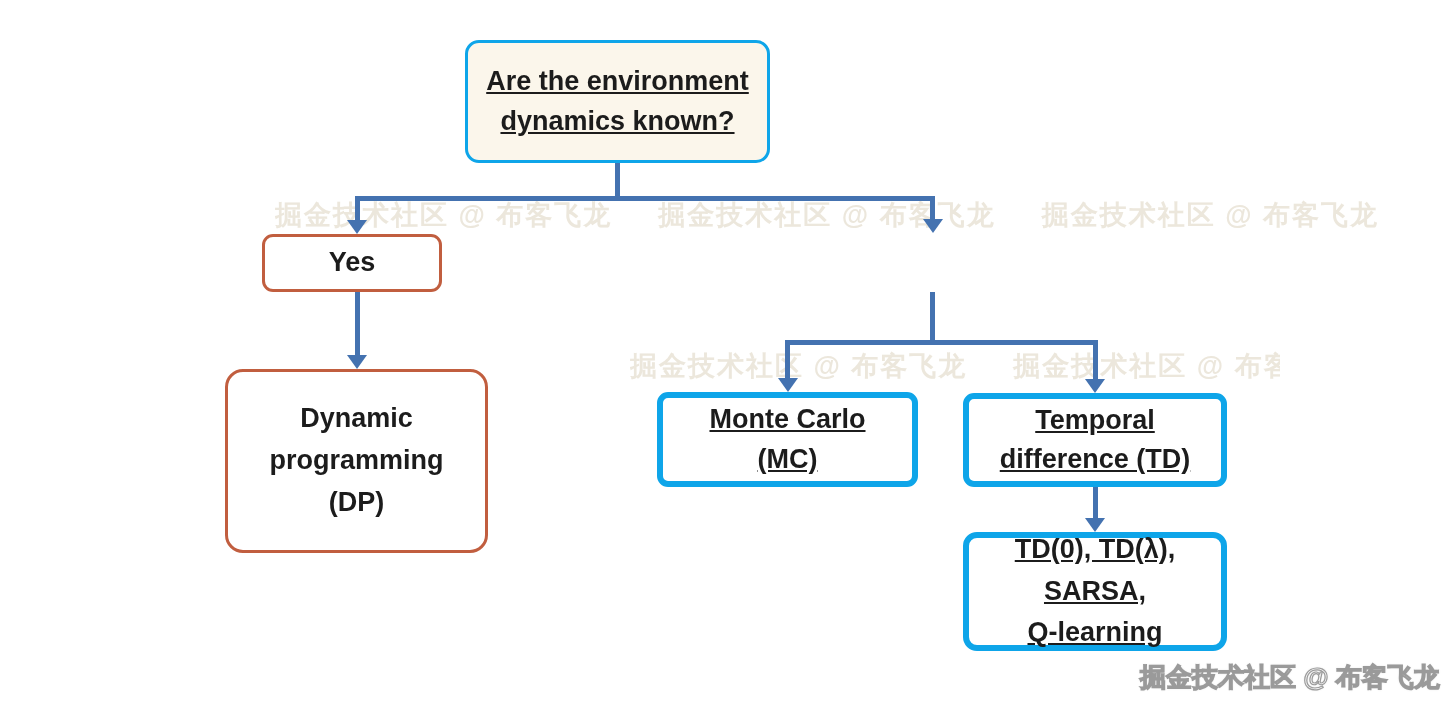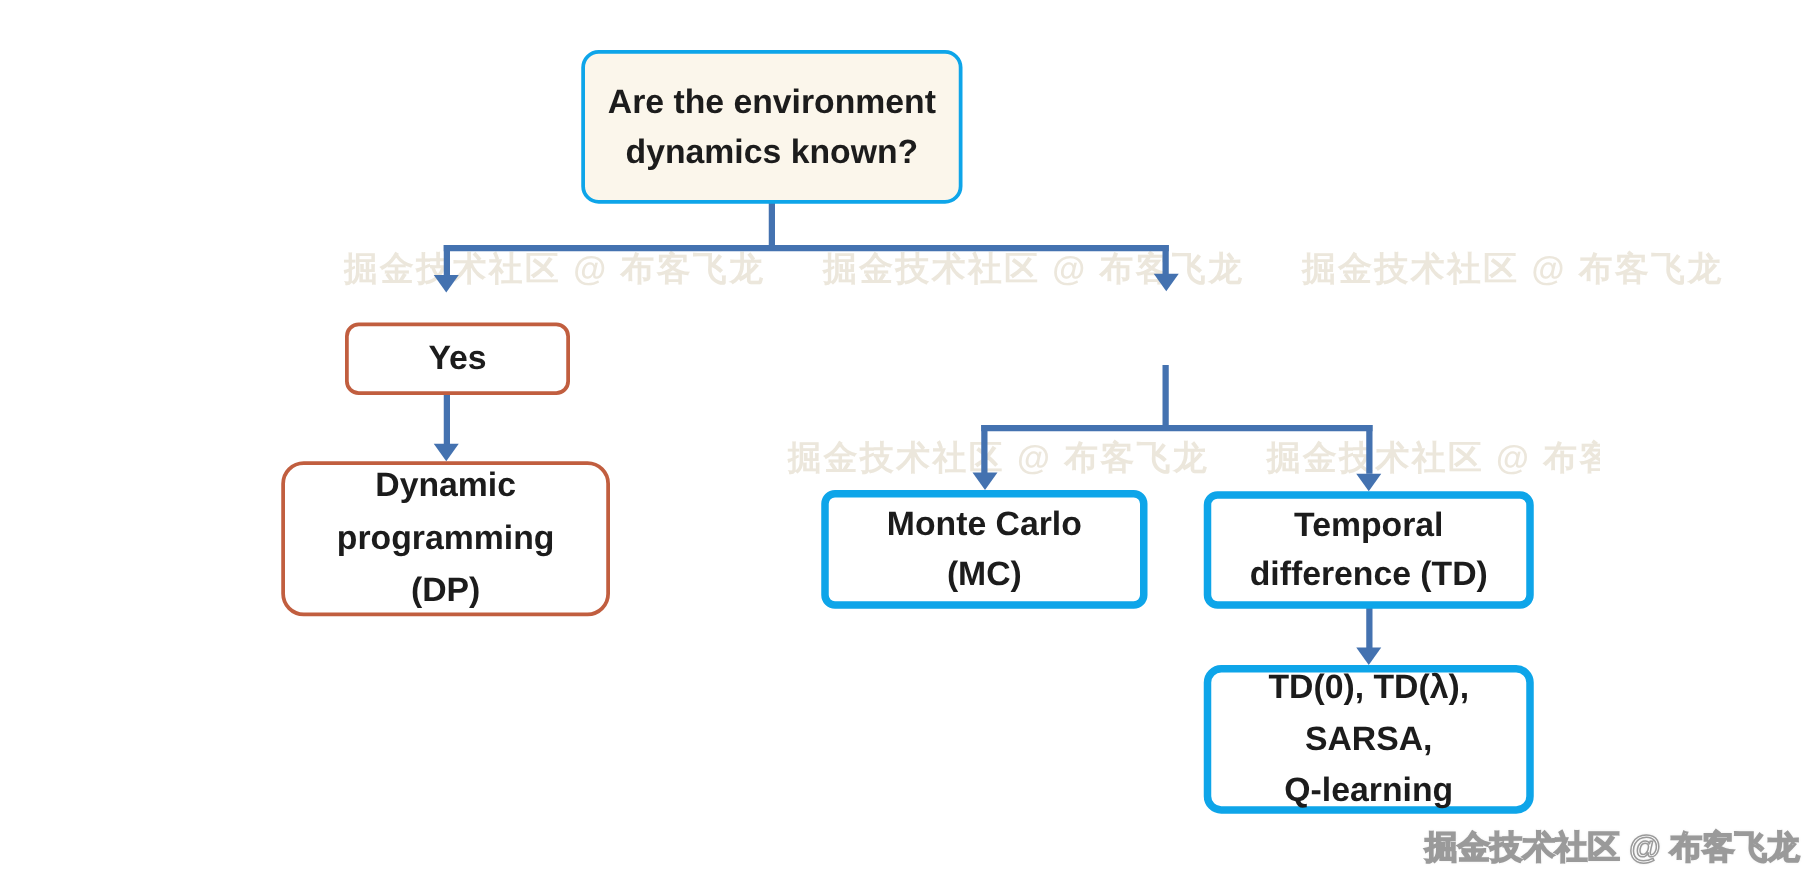--- a/index.html
+++ b/index.html
@@ -19,30 +19,30 @@
     justify-content: center;
     text-align: center;
     background: #ffffff;
     color: #1c1c1c;
     font-weight: bold;
     font-size: 27px;
     line-height: 1.45;
     white-space: pre-line;
     z-index: 2;
   }
-  .node-blue   { border: 6px solid #0ea5e9; border-radius: 11px; }
+  .node-blue   { border: 6px solid #0ea5e9; border-radius: 11px; text-decoration: underline; }
   .node-orange { border: 3px solid #C15E3F; border-radius: 11px; }
   .question {
     left: 465px; top: 40px; width: 305px; height: 123px;
     border-width: 3.5px; border-radius: 14px;
     background: #FBF6EB;
   }
-  .yes  { left: 276px; top: 234px; width: 180px; height: 58px; margin-top: 24px; }
+  .yes  { left: 262px; top: 234px; width: 180px; height: 58px; }
   .no   { left: 843px; top: 233px; width: 179px; height: 59px; }
-  .dp   { left: 225px; top: 369px; width: 263px; height: 124px;
+  .dp   { left: 225px; top: 369px; width: 263px; height: 184px;
           border-width: 3.5px; border-radius: 18px; line-height: 1.55; }
   .mc   { left: 657px; top: 392px; width: 261px; height: 95px; }
   .td   { left: 963px; top: 393px; width: 264px; height: 94px; }
   .algos{ left: 963px; top: 532px; width: 264px; height: 119px;
           border-radius: 14px; line-height: 1.55; }
 
   .vline, .hline { position: absolute; background: #4472B0; z-index: 1; }
   .vline { width: 5px; }
   .hline { height: 5px; }
   .arrow-down {

